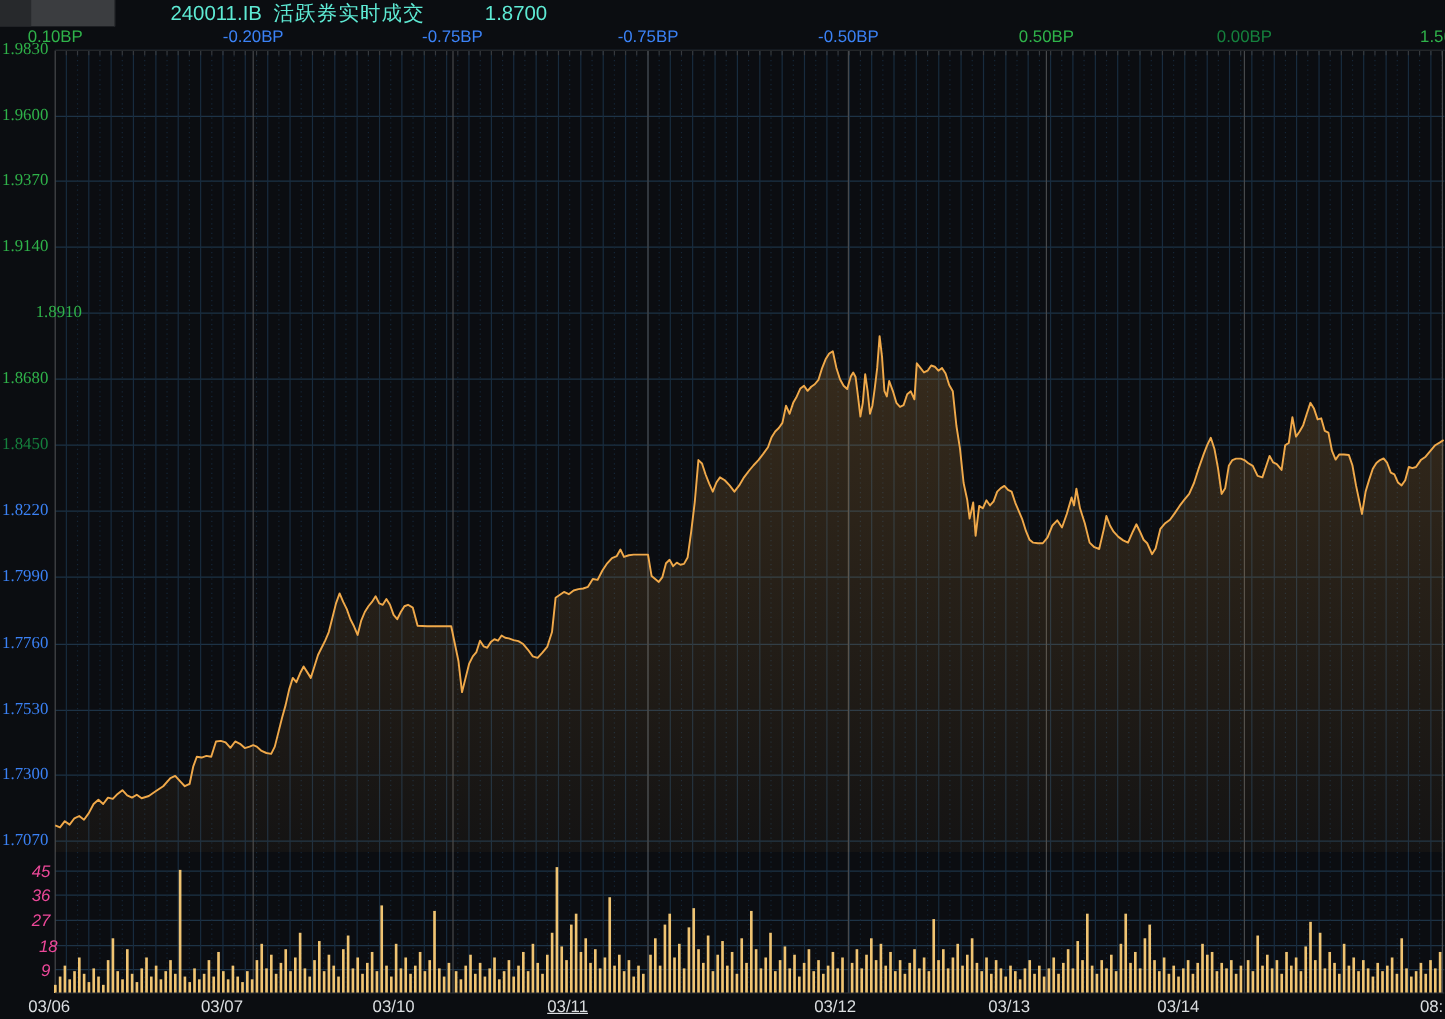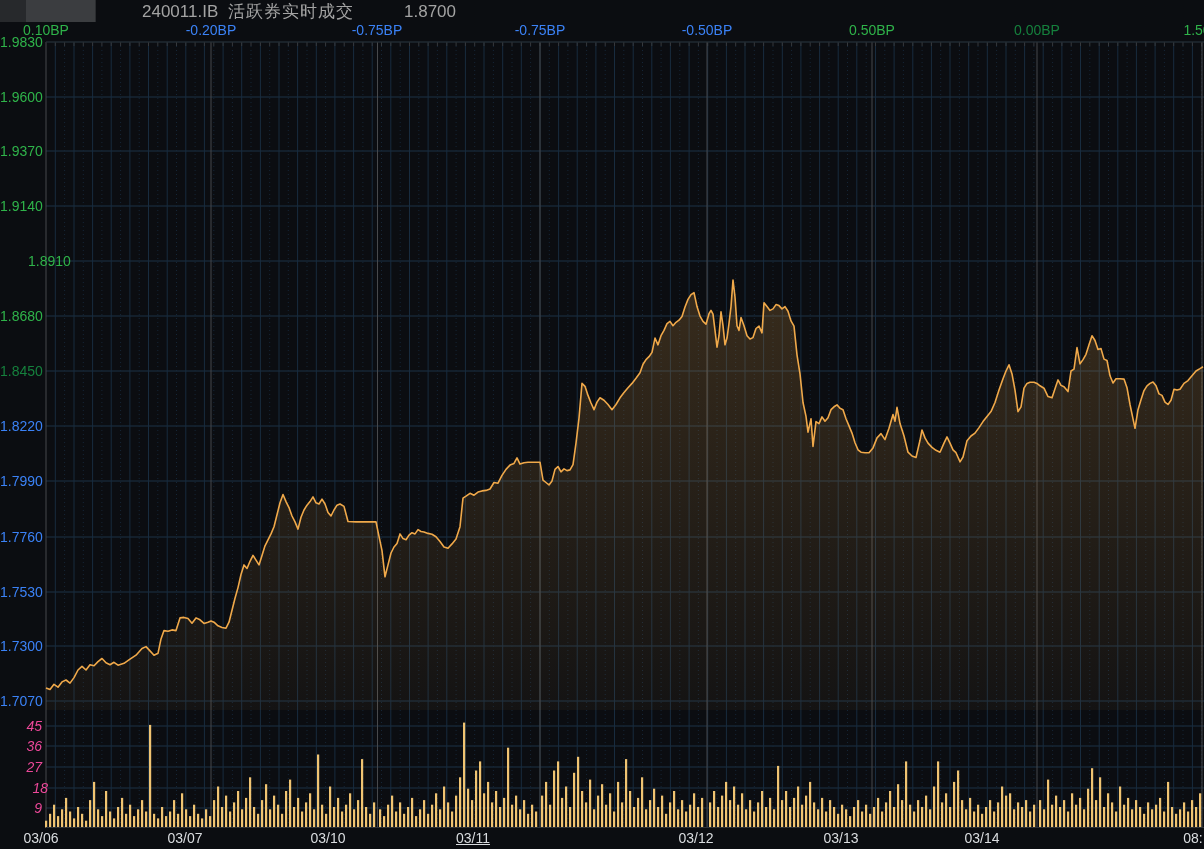--- a/index.html
+++ b/index.html
@@ -1,23 +1,23 @@
 <!DOCTYPE html>
 <html><head>
 <meta charset="utf-8">
 <style>
   html,body{margin:0;padding:0;background:#0b0d11;}
   #screen{position:relative;width:1204px;height:849px;background:#0b0d11;overflow:hidden;
           font-family:"Liberation Sans",sans-serif;}
   .abs{position:absolute;}
   .corner{left:0;top:0;width:95px;height:22px;background:#3b3d40;border-right:1px solid #2a2c2f;}
   .corner-inner{left:0;top:0;width:26px;height:22px;background:#27292c;}
-  .hdr{top:2px;height:20px;line-height:20px;font-size:17px;color:#a3a3a3;white-space:nowrap;}
+  .hdr{top:2px;height:20px;line-height:20px;font-size:17px;color:#5eead4;white-space:nowrap;}
   .bp{top:22px;height:16px;line-height:16px;font-size:14px;transform:translateX(-50%);white-space:nowrap;}
-  .ylab{width:42px;text-align:center;font-size:14px;height:16px;line-height:16px;}
+  .ylab{width:42px;text-align:center;font-size:14px;height:16px;line-height:16px;font-family:Liberation Serif, serif;}
   .vlab{width:42px;text-align:right;font-size:14px;height:16px;line-height:16px;color:#ec4899;font-style:italic;}
   .dlab{top:830px;font-size:14px;color:#dadde0;transform:translateX(-50%);white-space:nowrap;}
   .up{color:#2fb34a;} .down{color:#3b82f6;} .flat{color:#15803d;}
   svg{position:absolute;left:0;top:0;}
 </style>
 </head>
 <body>
 
 <div id="screen">
   <div class="abs corner">

